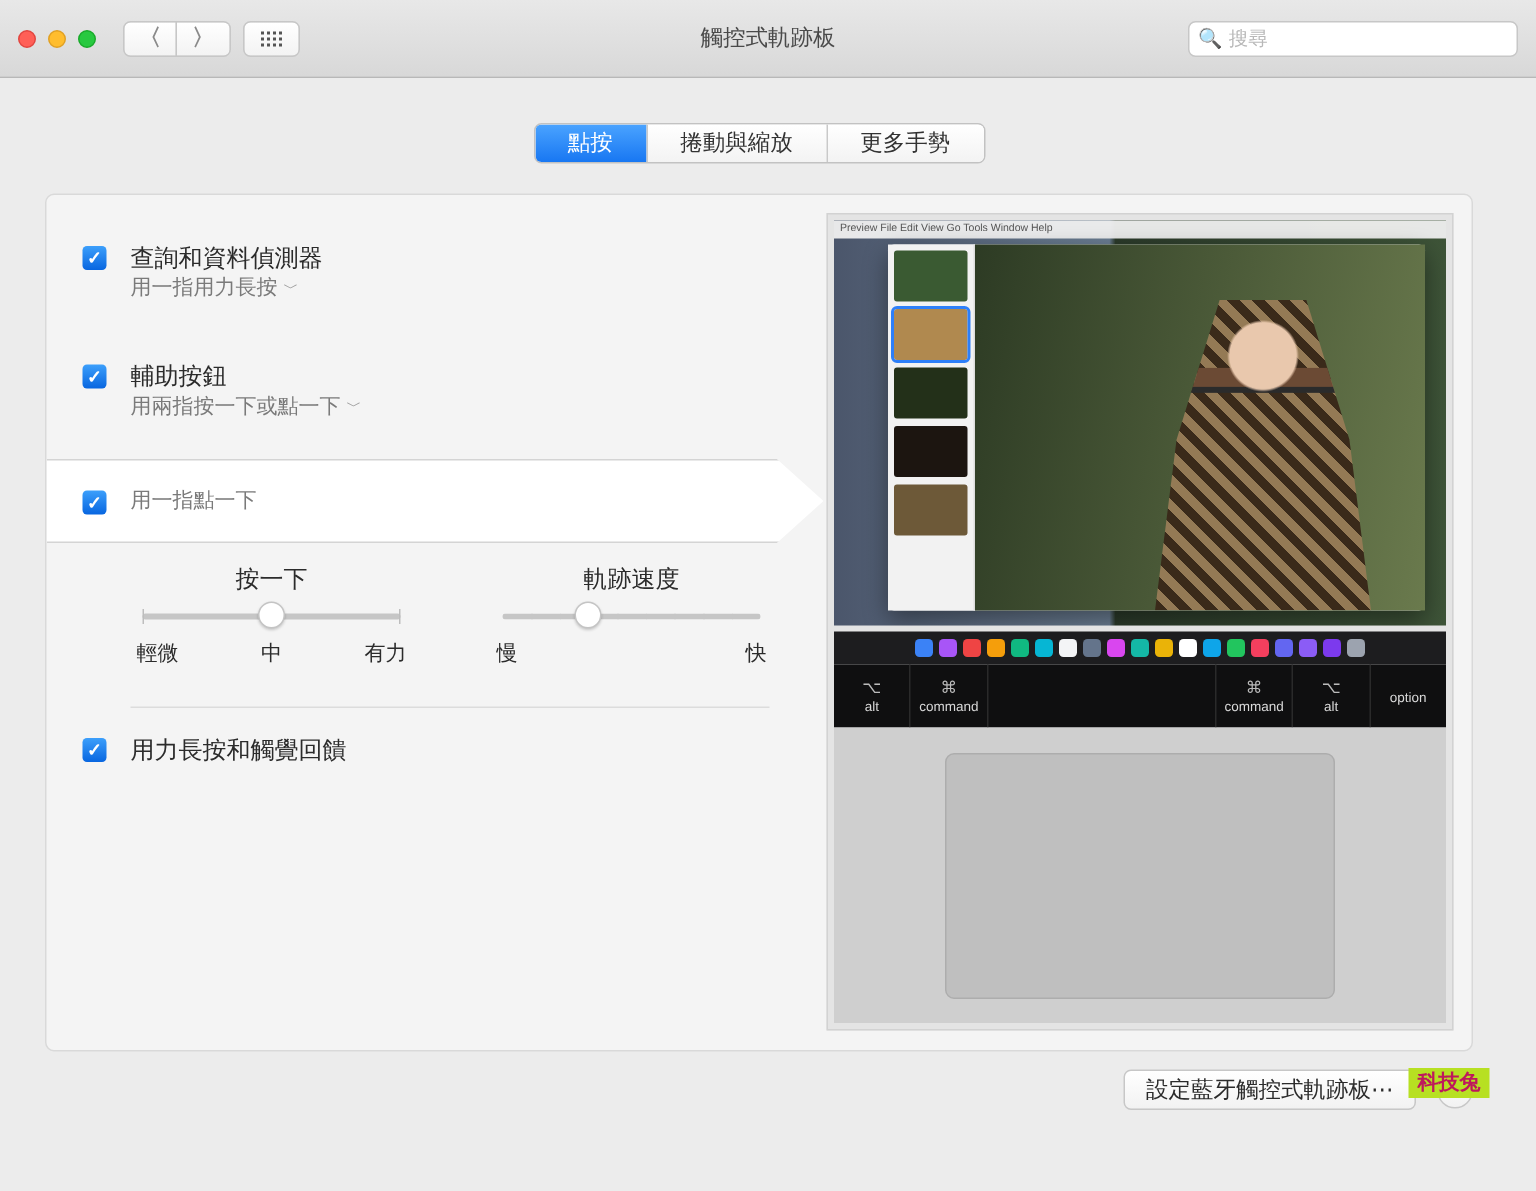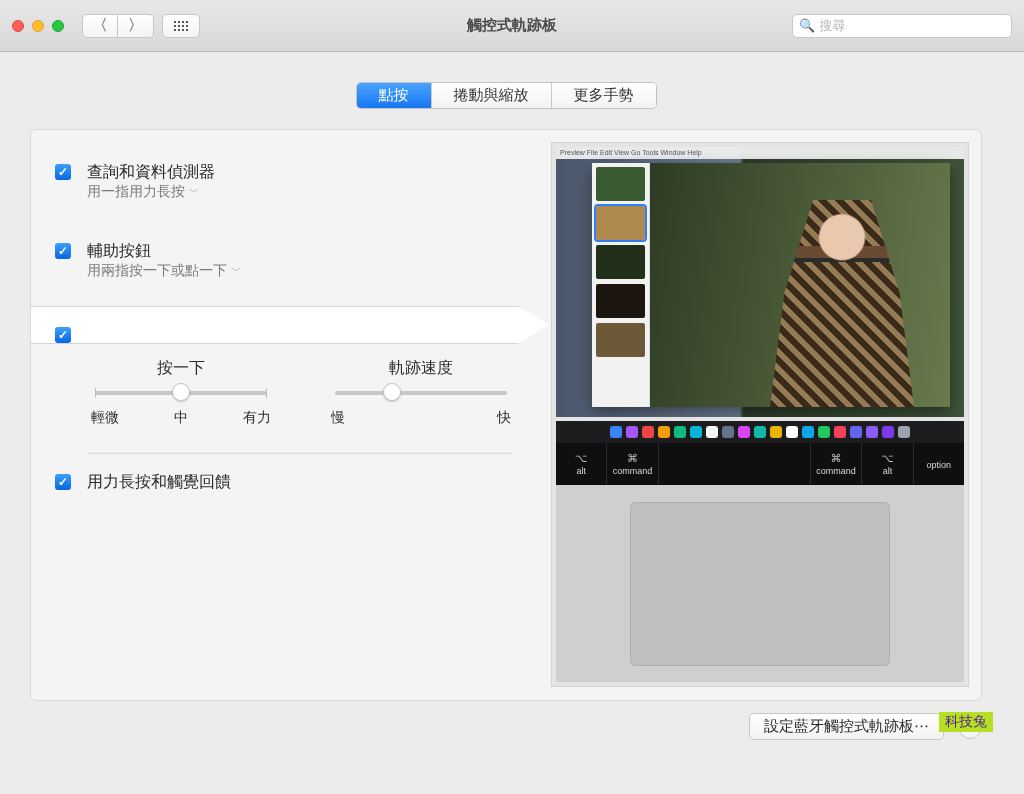--- a/index.html
+++ b/index.html
@@ -32,21 +32,21 @@
   .navbtn.l { border-radius: 5px 0 0 5px; }
   .navbtn.r { border-radius: 0 5px 5px 0; border-left: none; }
   .navbtn.grid {
     width: 38px; margin-left: 8px; border-radius: 5px; color: #555;
     letter-spacing: -2px; font-size: 12px; line-height: 6px;
   }
   .gridglyph { display: grid; grid-template-columns: repeat(4,2px); grid-template-rows: repeat(3,2px); gap: 2px; }
   .gridglyph span { width:2px; height:2px; background:#555; }
   .win-title {
     position: absolute; left: 50%; transform: translateX(-50%);
-    font-size: 15px; color: #4a4a4a; font-weight: 700;
+    font-size: 15px; color: #4a4a4a; font-weight: 400;
   }
   .search {
     margin-left: auto; width: 220px; height: 24px;
     background: #fff; border:1px solid #c7c7c7; border-radius: 5px;
     display:flex; align-items:center; padding: 0 6px; gap:4px;
   }
   .search .mag { color:#9a9a9a; font-size:13px; }
   .search .ph { color:#b8b8b8; font-size:13px; }
 
   
@@ -156,22 +156,22 @@
   .btn {
     padding: 3px 14px; font-size:15px; background:linear-gradient(#ffffff,#f2f2f2);
     border:1px solid #c7c7c7; border-radius:5px; color:#2b2b2b;
   }
   .help {
     width:24px; height:24px; border-radius:50%; border:1px solid #c7c7c7;
     background:linear-gradient(#ffffff,#f2f2f2); display:flex; align-items:center; justify-content:center;
     color:#6d6d6d; font-size:15px; font-weight:600;
   }
   .watermark {
-    position:absolute; right:-12px; bottom:-32px; background:#b7e022; color:#4c1d95;
-    font-size:14px; padding:1px 6px; font-weight:400;margin-top:20px;
+    position:absolute; right:-12px; bottom:-32px; background:#b7e022; color:#be185d;
+    font-size:14px; padding:1px 6px; font-weight:700;margin-top:20px;
   }
 </style>
 </head>
 <body>
 
 <div class="toolbar">
   <div class="traffic">
     <div class="tl red"></div>
     <div class="tl yellow"></div>
     <div class="tl green"></div>
@@ -236,20 +236,23 @@
         <div class="opt-sub">
           <span>用兩指按一下或點一下</span>
           <span class="chev">﹀</span>
         </div>
       </div>
 
       <div style="height:18px"></div>
 
       <div class="optrow sel">
         <div class="chk">✓</div>
+        <div class="opt-sub">
+          <span>用一指點一下</span>
+        </div>
       </div>
 
       <div class="sliders">
         <div class="sliderblk">
           <div class="slider-label">按一下</div>
           <div class="slider-track ticks">
             <span class="midtick"></span>
             <div class="knob" style="left:50%"></div>
           </div>
           <div class="scale">

